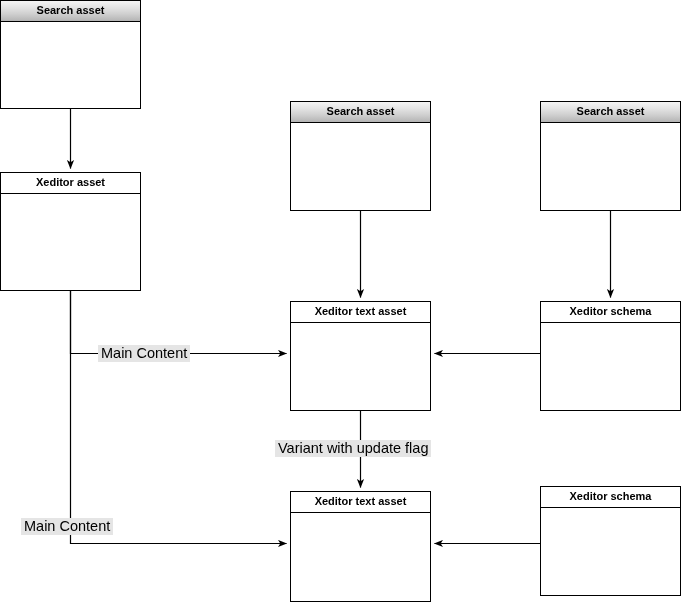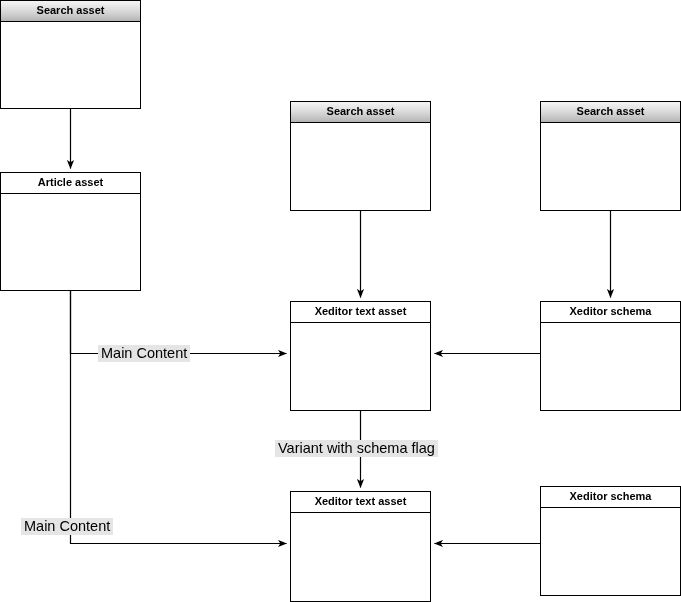--- a/index.html
+++ b/index.html
@@ -110,21 +110,21 @@
       <line x1="540" y1="543.5" x2="434.5" y2="543.5" stroke="#000000" stroke-width="1.2" marker-end="url(#arrowhead)"></line>
     </g>
   </svg>
 
   <div class="node" style="left:0px; top:0px; width:141px; height:109px;">
     <div class="node-header gray">Search asset</div>
     <div class="node-body"></div>
   </div>
 
   <div class="node" style="left:0px; top:172px; width:141px; height:119px;">
-    <div class="node-header white">Article asset</div>
+    <div class="node-header white">Xeditor asset</div>
     <div class="node-body"></div>
   </div>
 
   <div class="node" style="left:290px; top:101px; width:141px; height:110px;">
     <div class="node-header gray">Search asset</div>
     <div class="node-body"></div>
   </div>
 
   <div class="node" style="left:540px; top:101px; width:141px; height:110px;">
     <div class="node-header gray">Search asset</div>
@@ -146,17 +146,17 @@
     <div class="node-body"></div>
   </div>
 
   <div class="node" style="left:540px; top:486px; width:141px; height:110px;">
     <div class="node-header white">Xeditor schema</div>
     <div class="node-body"></div>
   </div>
 
   <div class="edge-label" style="left:98px; top:345px;">Main Content</div>
 
-  <div class="edge-label" style="left:275px; top:440px;">Variant with schema flag</div>
+  <div class="edge-label" style="left:275px; top:440px;">Variant with update flag</div>
 
   <div class="edge-label" style="left:21px; top:518px;">Main Content</div>
 
 </div>
 
 </body></html>

